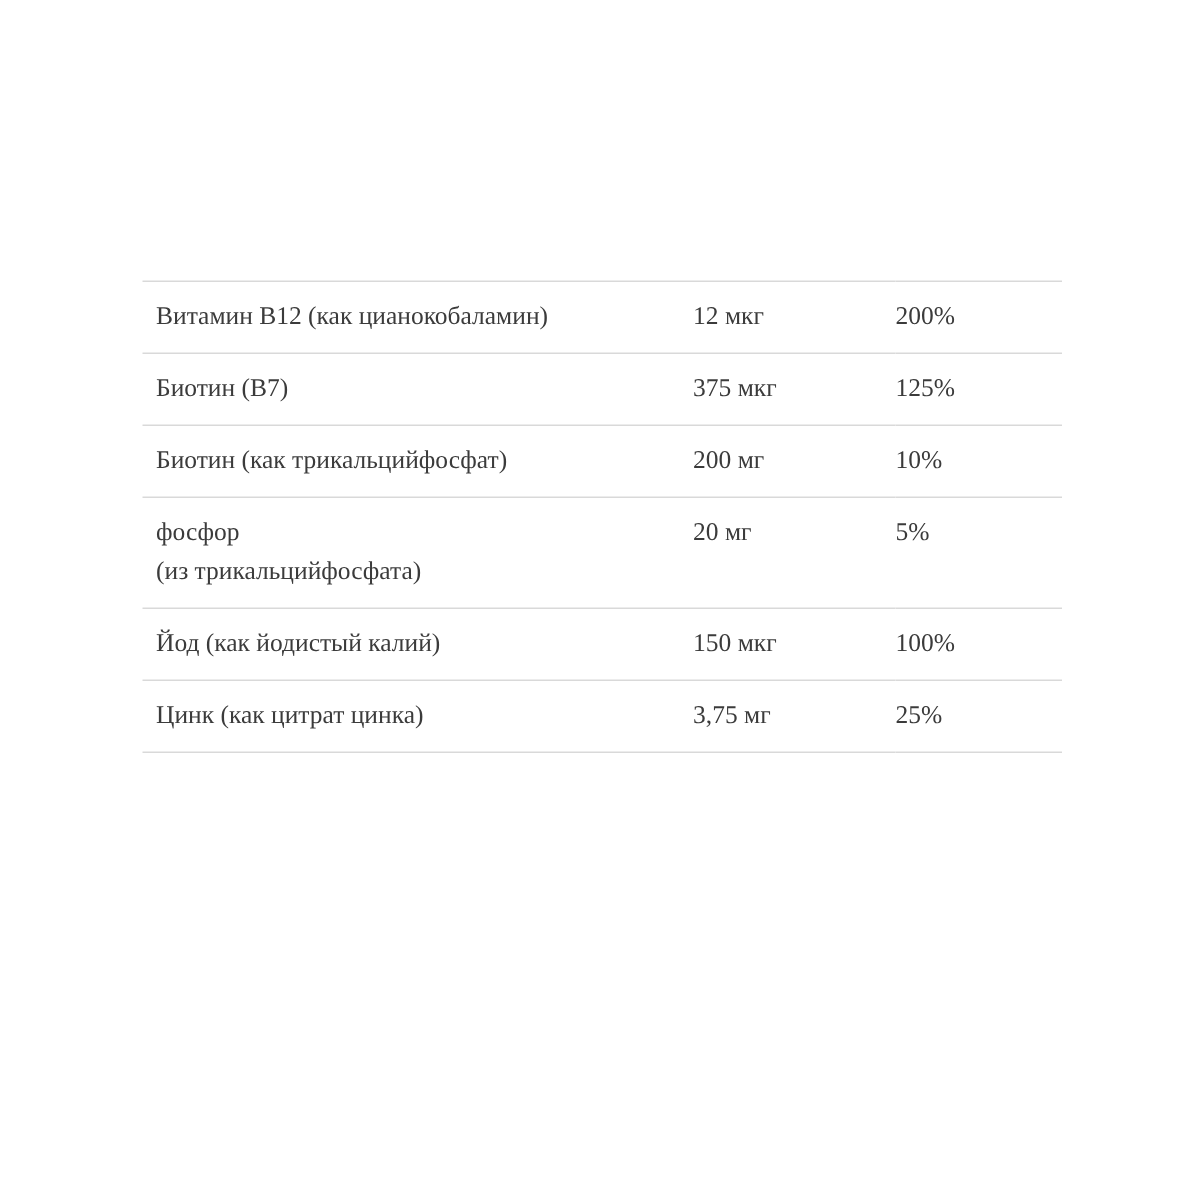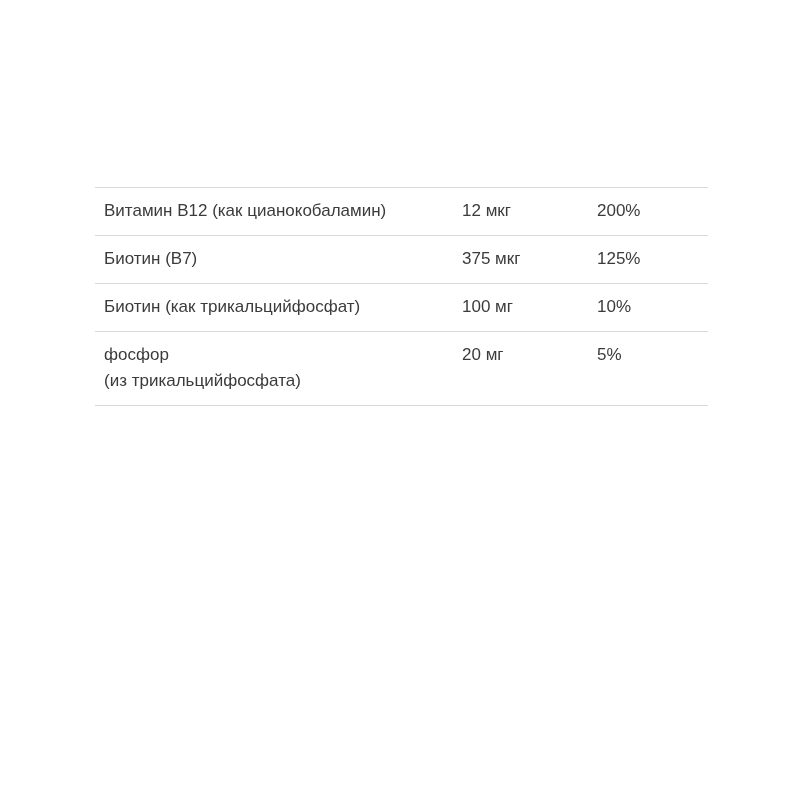--- a/index.html
+++ b/index.html
@@ -5,21 +5,21 @@
   html, body {
     margin: 0;
     padding: 0;
     background: #ffffff;
   }
   .page {
     position: relative;
     width: 800px;
     height: 800px;
     background: #ffffff;
-    font-family: Liberation Sans, sans-serif;
+    font-family: Liberation Serif, serif;
     overflow: hidden;
   }
   .nutrition-table {
     position: absolute;
     left: 95px;
     top: 187px;
     width: 613px;
     border-collapse: collapse;
     table-layout: fixed;
   }
@@ -59,24 +59,34 @@
         <td class="cell-amount">12 мкг</td>
         <td class="cell-dv">200%</td>
       </tr>
       <tr>
         <td class="cell-name">Биотин (B7)</td>
         <td class="cell-amount">375 мкг</td>
         <td class="cell-dv">125%</td>
       </tr>
       <tr>
         <td class="cell-name">Биотин (как трикальцийфосфат)</td>
-        <td class="cell-amount">100 мг</td>
+        <td class="cell-amount">200 мг</td>
         <td class="cell-dv">10%</td>
       </tr>
       <tr>
         <td class="cell-name">фосфор
 (из трикальцийфосфата)</td>
         <td class="cell-amount">20 мг</td>
         <td class="cell-dv">5%</td>
       </tr>
+      <tr>
+        <td class="cell-name">Йод (как йодистый калий)</td>
+        <td class="cell-amount">150 мкг</td>
+        <td class="cell-dv">100%</td>
+      </tr>
+      <tr>
+        <td class="cell-name">Цинк (как цитрат цинка)</td>
+        <td class="cell-amount">3,75 мг</td>
+        <td class="cell-dv">25%</td>
+      </tr>
     </tbody>
   </table>
 </div>
 
 </body></html>

